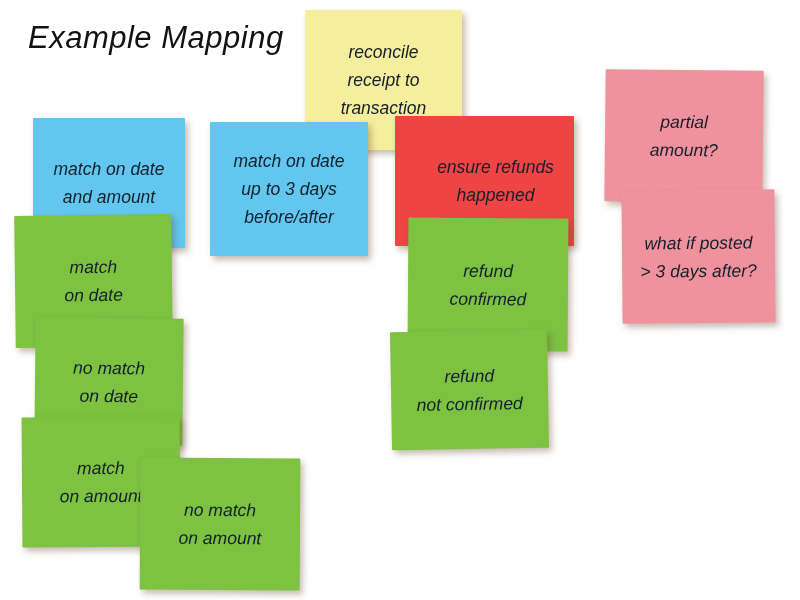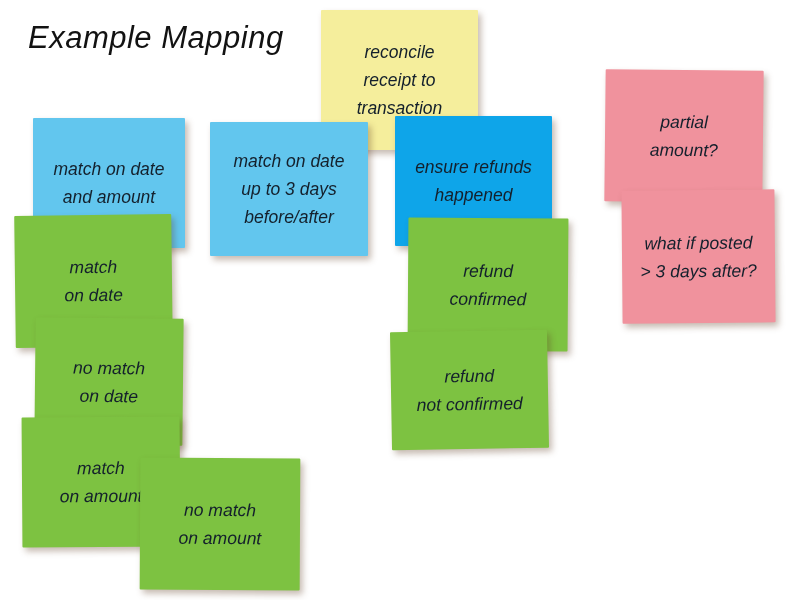--- a/index.html
+++ b/index.html
@@ -42,35 +42,35 @@
     color: #14202c;
     text-align: center;
     white-space: pre-line;
   }
 </style>
 </head>
 <body>
 
 <div id="board">
   <h1 id="page-title">Example Mapping</h1>
-<div class="note" style="left: 305px; top: 10px; width: 157px; height: 140px; z-index: 1; transform: rotate(0deg); background: rgb(245, 238, 156); margin-left: 16px;">
+<div class="note" style="left: 305px; top: 10px; width: 157px; height: 140px; z-index: 1; transform: rotate(0deg); background: rgb(245, 238, 156);">
     <span class="note-text">reconcile
 receipt to
 transaction</span>
   </div>
     <div class="note" style="left: 33px; top: 118px; width: 152px; height: 130px; z-index: 2; transform: rotate(0deg); background: rgb(98, 198, 238);">
     <span class="note-text">match on date
 and amount</span>
   </div>
     <div class="note" style="left: 210px; top: 122px; width: 158px; height: 134px; z-index: 2; transform: rotate(0deg); background: rgb(98, 198, 238);">
     <span class="note-text">match on date
 up to 3 days
 before/after</span>
   </div>
-    <div class="note" style="left: 395px; top: 116px; width: 157px; height: 130px; z-index: 2; transform: rotate(0deg); background: #0ea5e9;">
+    <div class="note" style="left: 395px; top: 116px; width: 157px; height: 130px; z-index: 2; transform: rotate(0deg); background: #ef4444; padding-left: 22px;">
     <span class="note-text">ensure refunds
 happened</span>
   </div>
     <div class="note" style="left: 605px; top: 70px; width: 158px; height: 132px; z-index: 2; transform: rotate(0.6deg); background: rgb(240, 146, 157);">
     <span class="note-text">partial
 amount?</span>
   </div>
     <div class="note" style="left: 622px; top: 190px; width: 153px; height: 133px; z-index: 3; transform: rotate(-0.5deg); background: rgb(240, 146, 157);">
     <span class="note-text">what if posted
 &gt; 3 days after?</span>

